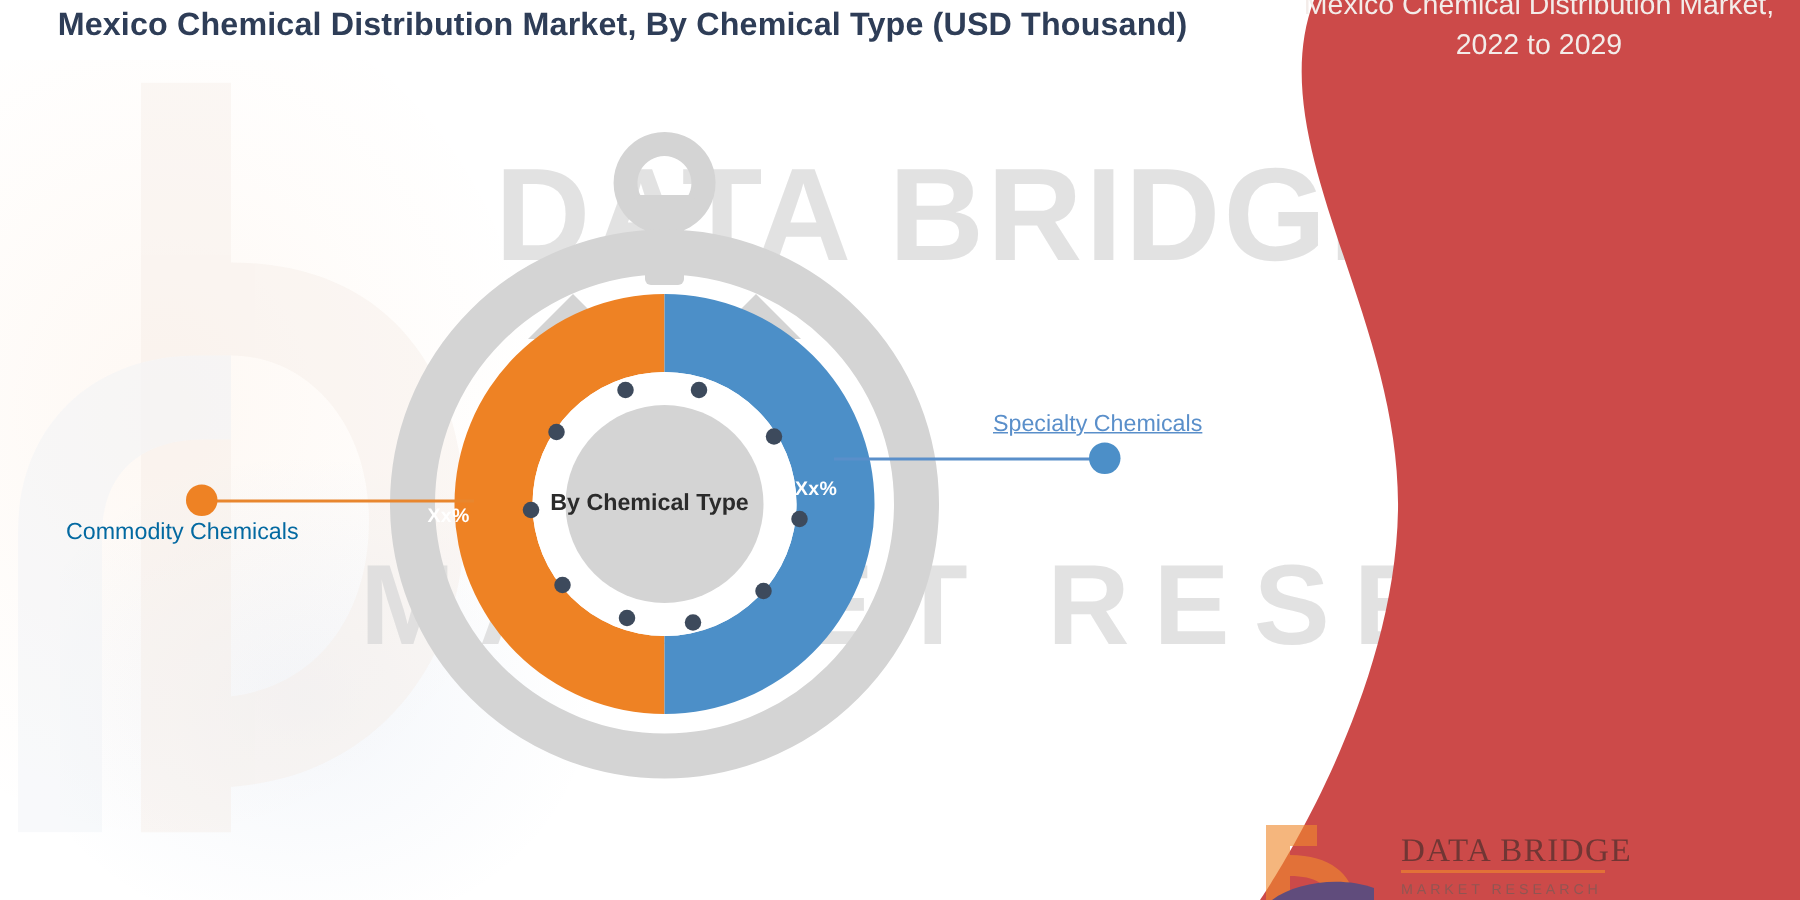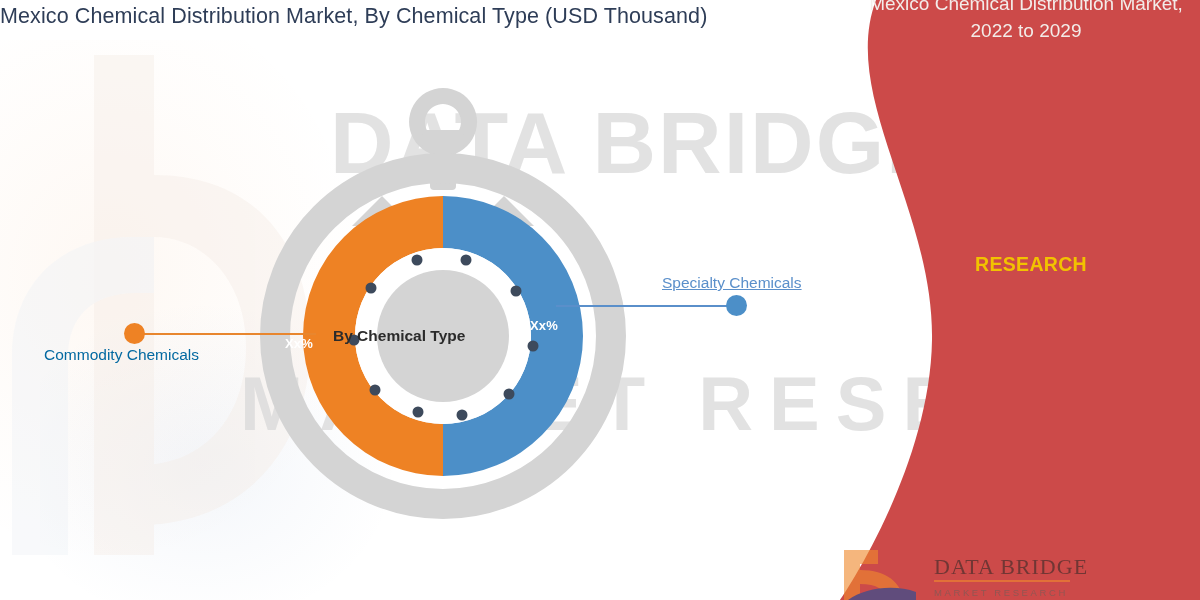--- a/index.html
+++ b/index.html
@@ -70,24 +70,24 @@
     font-size: 76px;
     letter-spacing: 16px;
   }
 
   
   .title {
     position: absolute;
     left: 0;
     top: 4px;
     width: 830px;
-    text-align: left;
+    text-align: center;
     font-size: 21.5px;
     color: #2e3d57;
-    font-weight: 400;
+    font-weight: 700;
     letter-spacing: 0.1px;
   }
 
   
   .red-panel {
     position: absolute;
     left: 780px;
     top: 0;
     width: 420px;
     height: 600px;
@@ -222,20 +222,21 @@
     letter-spacing: 0.2px;
   }
   .pct-left  { left: 285px; top: 336px; }
   .pct-right { left: 530px; top: 318px; }
 
   .center-label {
     position: absolute;
     left: 333px;
     top: 327px;
     width: 200px;
+    text-align: center;
     color: #2b2b2b;
     font-size: 15.5px;
     font-weight: 700;
   }
 </style>
 </head>
 <body>
 
 <div id="canvas">
 
@@ -310,21 +311,20 @@
 
   <svg class="red-panel" viewBox="0 0 420 600" preserveAspectRatio="none">
     <path d="M96 0 L420 0 L420 600 L60 600 C60 600 150 470 152 340 C154 210 60 96 96 0 Z" fill="#CC4A49"></path>
   </svg>
 
   <div class="red-content">
     <div class="red-title">Mexico Chemical Distribution Market, 2022 to 2029</div>
 
 
     <div class="dbmr">
-      <div>RESEARCH</div>
     </div>
   </div>
 
   <svg class="logo" viewBox="0 0 250 60">
     <g>
       <rect x="6" y="2" width="16" height="58" fill="#f08a2e"></rect>
       <rect x="6" y="2" width="34" height="14" fill="#f08a2e"></rect>
       <path d="M22 22 C52 22 66 38 66 58 L50 58 C50 44 42 36 22 36 Z" fill="#f08a2e"></path>
       <path d="M10 52 C26 40 56 36 78 44 L78 60 L10 60 Z" fill="#1f4e9c"></path>
     </g>

